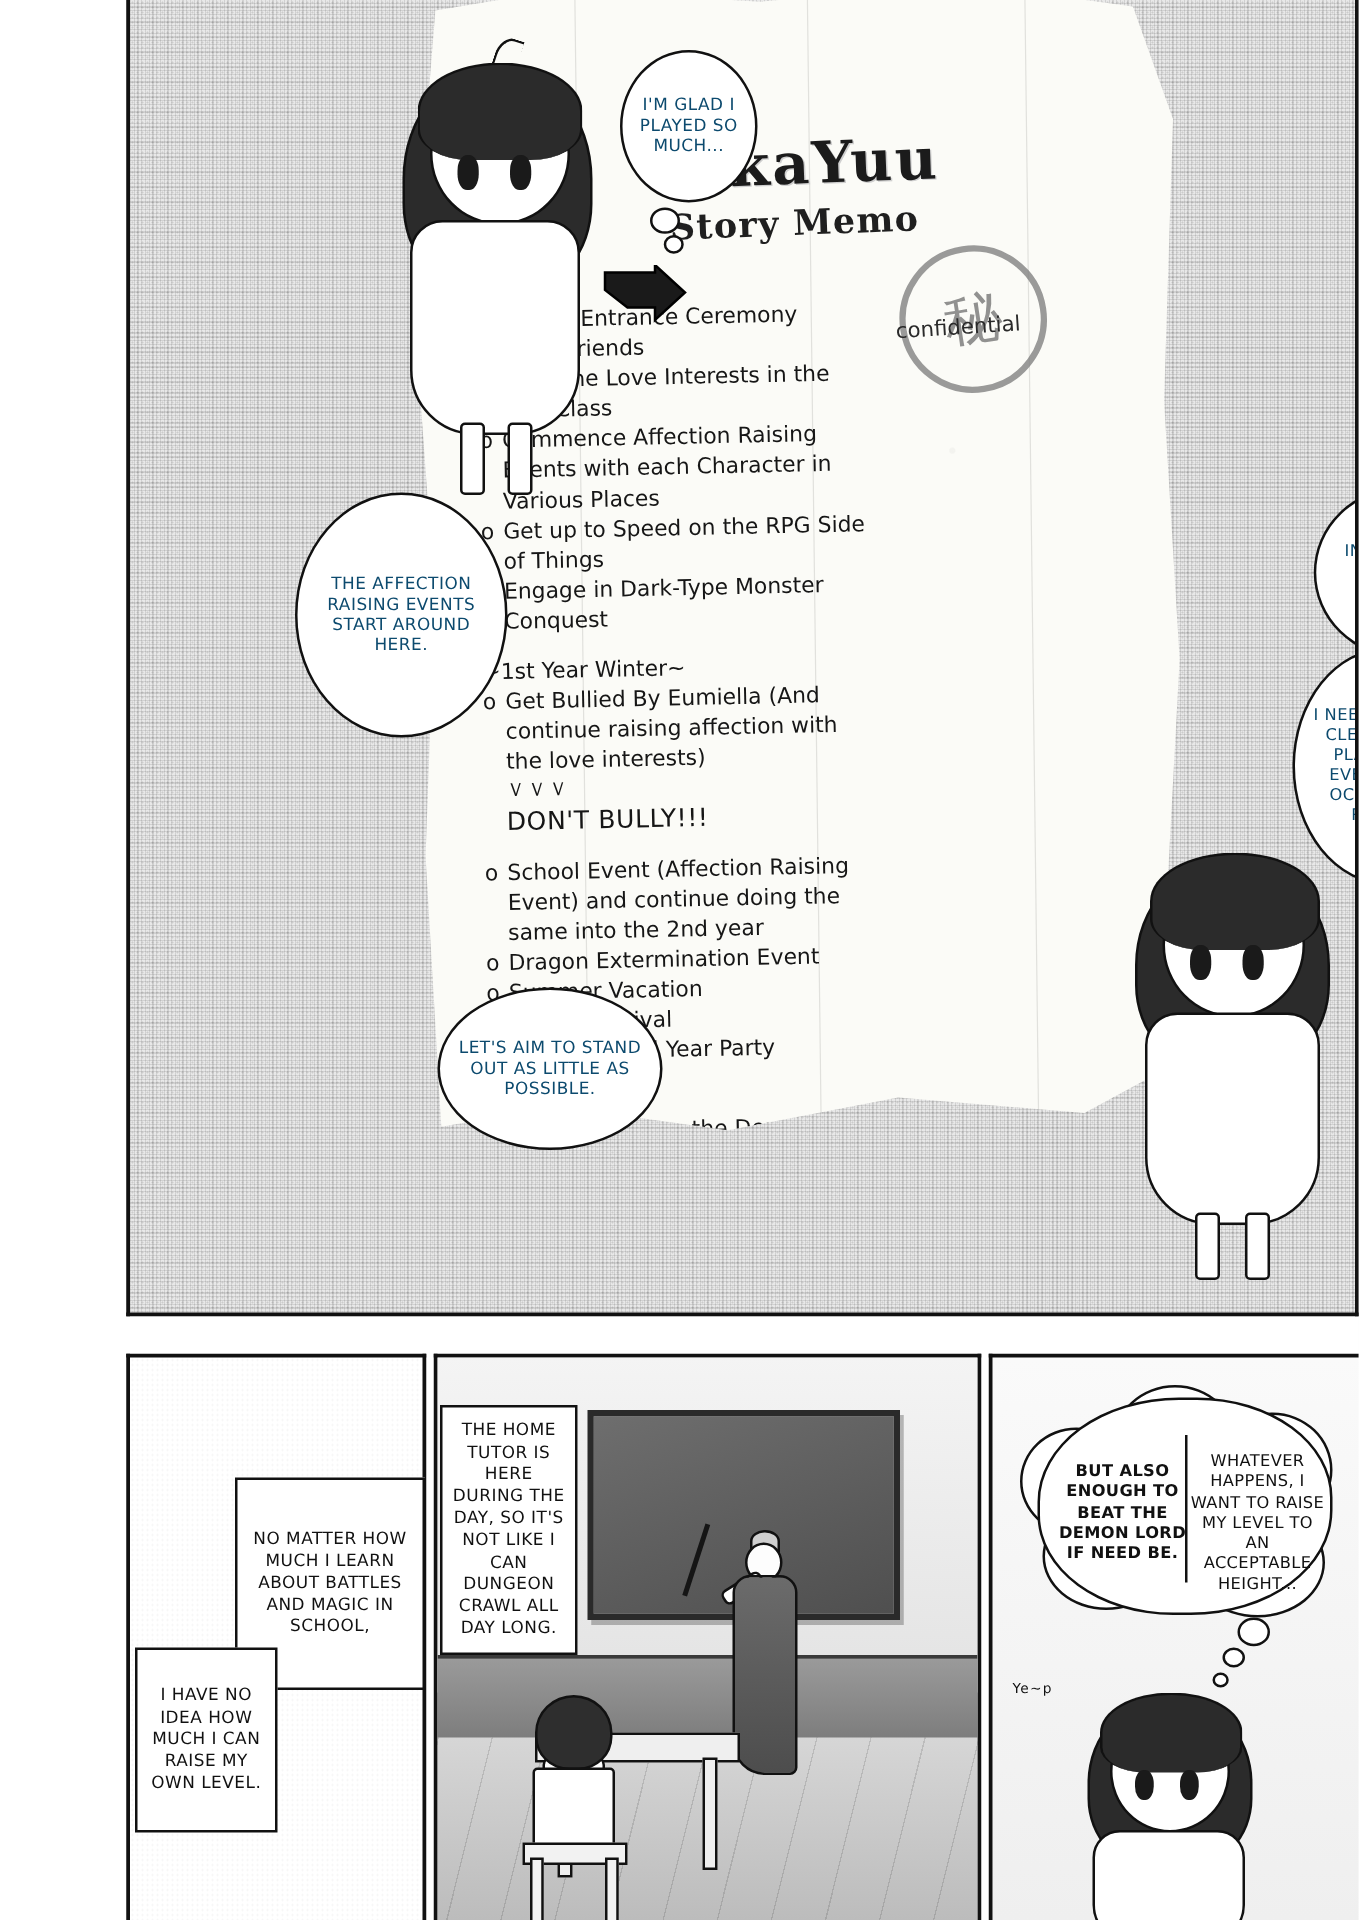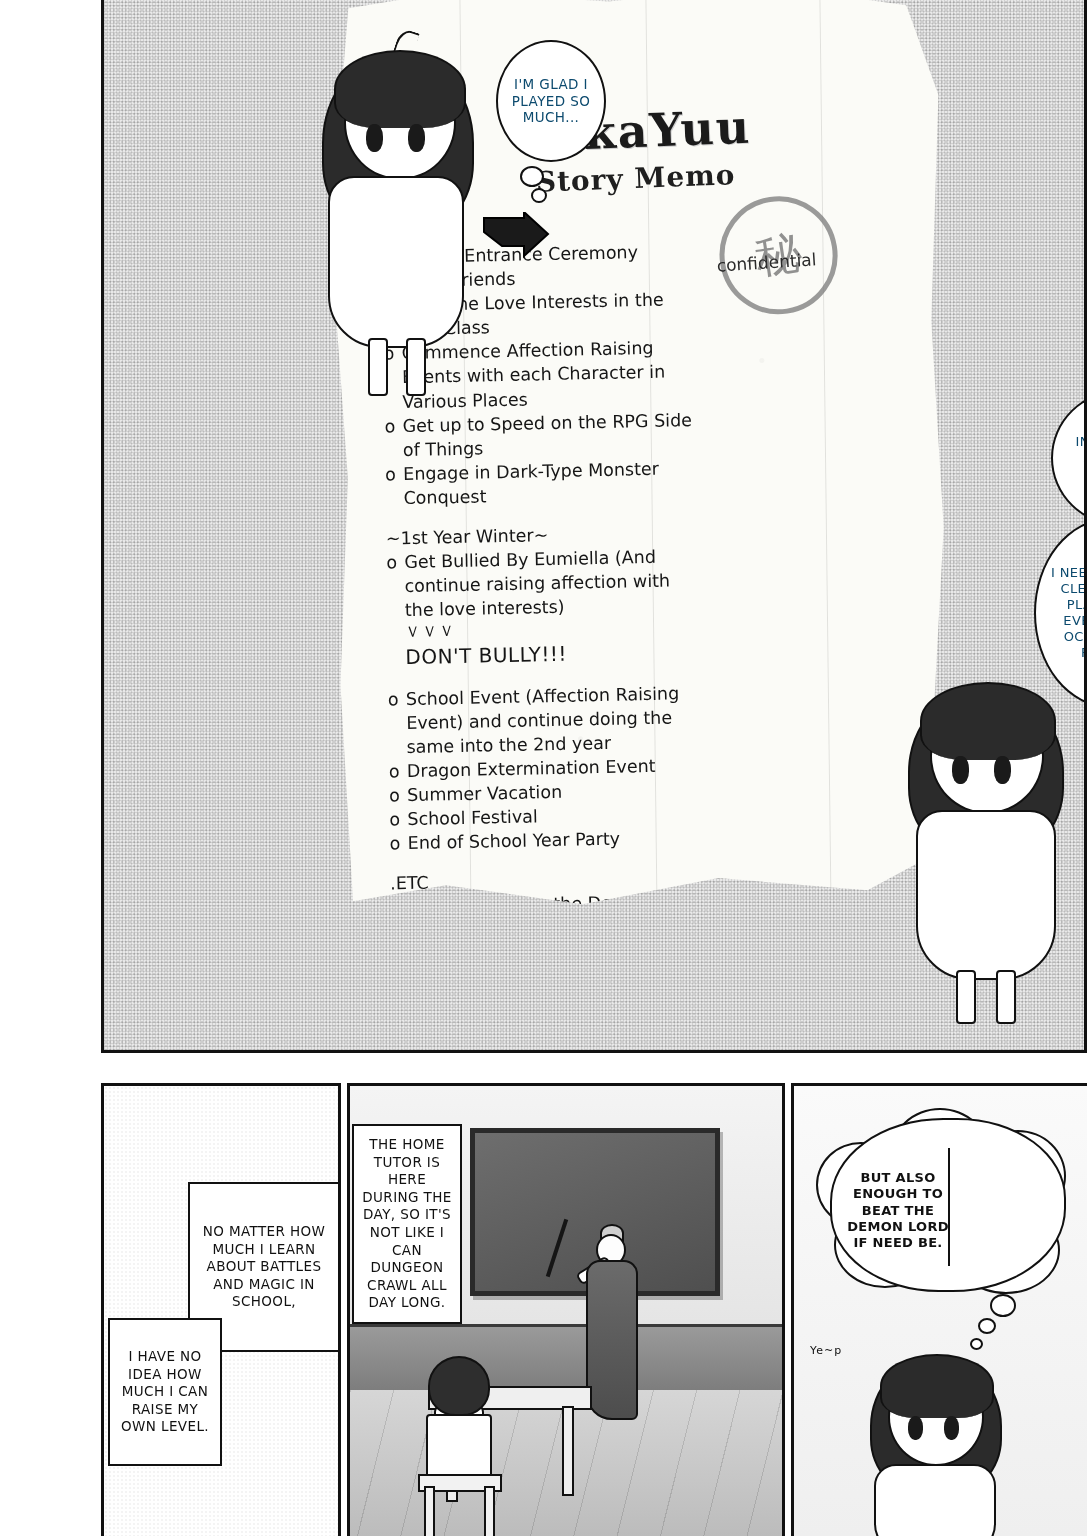--- a/index.html
+++ b/index.html
@@ -501,20 +501,22 @@
     <div class="eye r"></div>
     <div class="dress"></div>
     <div class="leg l"></div>
     <div class="leg r"></div>
   </div>
 
   <div class="bubble" id="bub-glad">I'M GLAD I PLAYED SO MUCH...</div>
   <div class="tail-dot" id="bub-glad-d1"></div>
   <div class="tail-dot" id="bub-glad-d2"></div>
 
+  <div class="bubble" id="bub-affection">THE AFFECTION RAISING EVENTS START AROUND HERE.</div>
+  <div class="bubble" id="bub-standout">LET'S AIM TO STAND OUT AS LITTLE AS POSSIBLE.</div>
 
   <div class="bubble" id="bub-inorder">IN ORDER TO AVOID THE HEROINE,</div>
   <div class="bubble" id="bub-steer">I NEED TO STEER CLEAR OF THE PLACES AND EVENTS THAT OCCUR MOST READILY.</div>
 </div>
 
 <div class="panel" id="panel-bl">
   <div class="screen-tone" style="opacity:.35"></div>
 </div>
 
 <div class="panel" id="panel-bm">
@@ -542,20 +544,21 @@
 
 <div class="panel" id="panel-br">
   <div class="br-lobe" style="left:22px; top:56px; width:86px; height:82px;"></div>
   <div class="br-lobe" style="left:96px; top:22px; width:96px; height:90px;"></div>
   <div class="br-lobe" style="left:176px; top:44px; width:92px; height:88px;"></div>
   <div class="br-lobe" style="left:40px; top:116px; width:98px; height:82px;"></div>
   <div class="br-lobe" style="left:158px; top:120px; width:104px; height:84px;"></div>
   <div id="br-bubble-big"></div>
   <div id="br-divider"></div>
   <div id="br-text-butalso">BUT ALSO ENOUGH TO BEAT THE DEMON LORD IF NEED BE.</div>
+  <div id="br-text-whatever">WHATEVER HAPPENS, I WANT TO RAISE MY LEVEL TO AN ACCEPTABLE HEIGHT...</div>
 
   <div class="tail-dot" id="br-d1"></div>
   <div class="tail-dot" id="br-d2"></div>
   <div class="tail-dot" id="br-d3"></div>
 
   <div id="br-yep">Ye~p</div>
 
   <div id="chibi3">
     <div class="hair-back"></div>
     <div class="head"></div>

